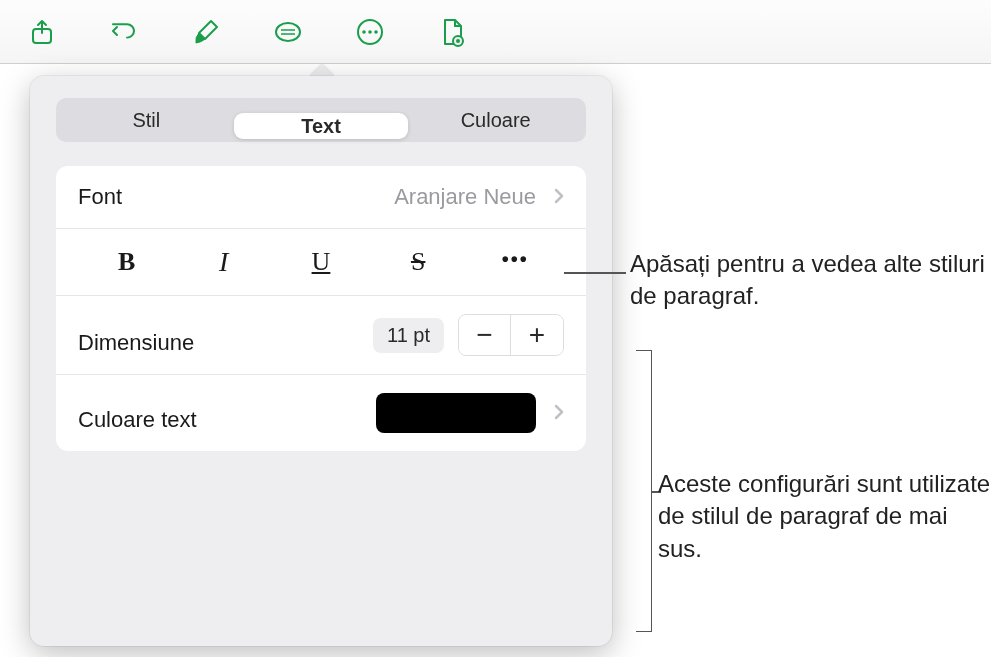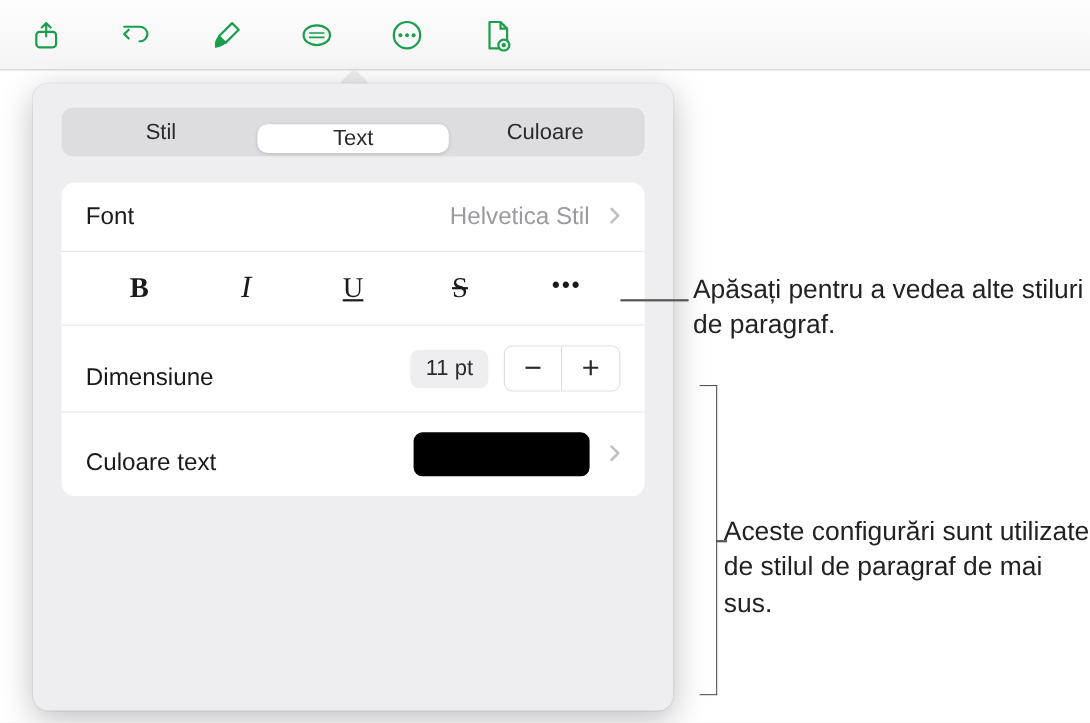--- a/index.html
+++ b/index.html
@@ -73,21 +73,21 @@
       display: flex;
       align-items: center;
       justify-content: center;
       font-size: 20px;
       color: #2a2a2a;
       border-radius: 9px;
       cursor: pointer;
     }
     .seg-item.selected {
       background: #ffffff;
-      font-weight: 400;
+      font-weight: 700;
       box-shadow: 0 1px 4px rgba(0,0,0,0.15);
       margin-top: 12px;
     }
     .section-label {
       font-size: 17px;
       letter-spacing: 0.5px;
       color: #8a8a8f;
       margin: 28px 4px 10px;
       text-transform: uppercase;
     }
@@ -282,21 +282,21 @@
     <div class="seg-item">Culoare</div>
   </div>
 
 
 
   <div class="card settings-card">
 
     <div class="row">
       <span class="row-label">Font</span>
       <div class="row-right">
-        <span class="row-value">Helvetica Stil</span>
+        <span class="row-value">Aranjare Neue</span>
         <span class="chevron">
           <svg width="10" height="16" viewBox="0 0 10 16">
               <path d="M2 2 L8 8 L2 14" fill="none" stroke="#c0c0c6" stroke-width="2.5" stroke-linecap="round" stroke-linejoin="round"></path>
             </svg>
         </span>
       </div>
     </div>
 
     <div class="row style-row">
       <div class="style-btn bold">B</div>

